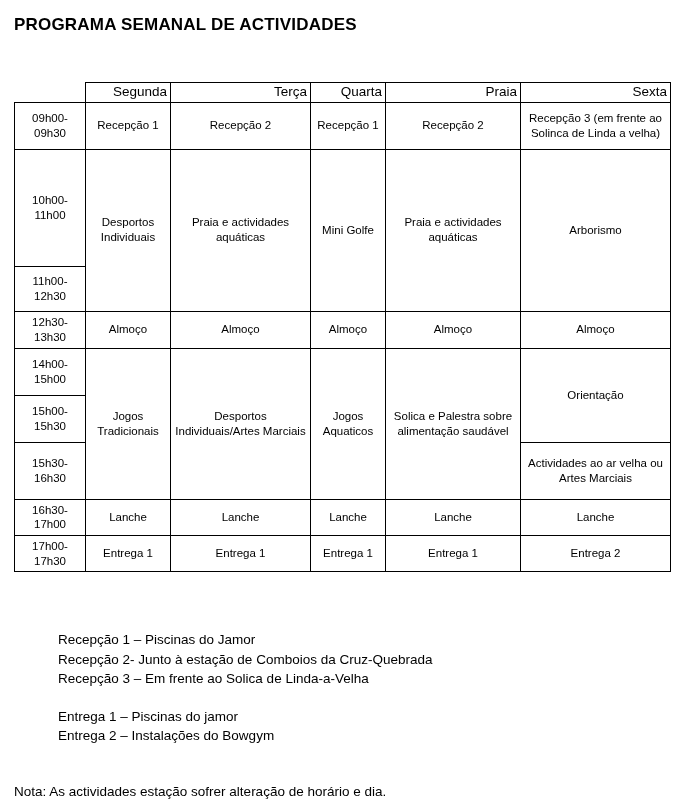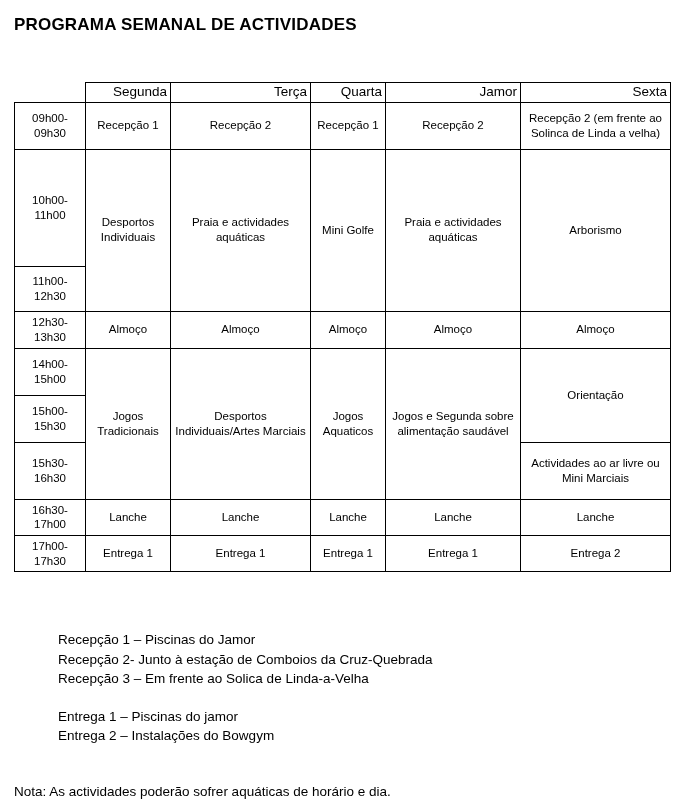--- a/index.html
+++ b/index.html
@@ -141,34 +141,34 @@
         <col class="c-qui">
         <col class="c-sex">
       </colgroup>
 
       <thead>
         <tr>
           <th class="corner"></th>
           <th class="day-head">Segunda</th>
           <th class="day-head">Terça</th>
           <th class="day-head">Quarta</th>
-          <th class="day-head">Jamor</th>
+          <th class="day-head">Praia</th>
           <th class="day-head">Sexta</th>
         </tr>
       </thead>
 
       <tbody>
 
         <tr class="r-0930">
           <td class="time-cell">09h00-09h30</td>
           <td>Recepção 1</td>
           <td class="bold-cell">Recepção 2</td>
           <td>Recepção 1</td>
           <td class="bold-cell">Recepção 2</td>
-          <td>Recepção 2 (em frente ao Solinca de Linda a velha)</td>
+          <td>Recepção 3 (em frente ao Solinca de Linda a velha)</td>
         </tr>
 
         <tr class="r-1100">
           <td class="time-cell">10h00-11h00</td>
           <td class="merge-tall" rowspan="2">Desportos Individuais</td>
           <td class="merge-tall" rowspan="2">Praia e actividades aquáticas</td>
           <td class="merge-tall" rowspan="2">Mini Golfe</td>
           <td class="merge-tall" rowspan="2">Praia e actividades aquáticas</td>
           <td class="merge-tall" rowspan="2">Arborismo</td>
         </tr>
@@ -184,31 +184,31 @@
           <td>Almoço</td>
           <td>Almoço</td>
           <td>Almoço</td>
         </tr>
 
         <tr class="r-1500">
           <td class="time-cell">14h00-15h00</td>
           <td class="merge-tall" rowspan="3">Jogos Tradicionais</td>
           <td class="merge-tall" rowspan="3">Desportos Individuais/Artes Marciais</td>
           <td class="merge-tall" rowspan="3">Jogos Aquaticos</td>
-          <td class="merge-tall" rowspan="3">Jogos e Segunda sobre alimentação saudável</td>
+          <td class="merge-tall" rowspan="3">Solica e Palestra sobre alimentação saudável</td>
           <td class="merge-tall" rowspan="2">Orientação</td>
         </tr>
 
         <tr class="r-1530">
           <td class="time-cell no-bottom-border">15h00-15h30</td>
         </tr>
 
         <tr class="r-1630">
           <td class="time-cell no-top-border">15h30-16h30</td>
-          <td class="merge-tall">Actividades ao ar livre ou Mini Marciais</td>
+          <td class="merge-tall">Actividades ao ar velha ou Artes Marciais</td>
         </tr>
 
         <tr class="r-1700">
           <td class="time-cell">16h30-17h00</td>
           <td>Lanche</td>
           <td>Lanche</td>
           <td>Lanche</td>
           <td>Lanche</td>
           <td>Lanche</td>
         </tr>
@@ -234,16 +234,16 @@
       <div class="legend-line">Recepção 3 – Em frente ao Solica de Linda-a-Velha</div>
     </div>
 
     <div class="legend-group">
       <div class="legend-line">Entrega 1 – Piscinas do jamor</div>
       <div class="legend-line">Entrega 2 – Instalações do Bowgym</div>
     </div>
 
     <div class="spacer-block"></div>
 
-    <div class="note-line">Nota: As actividades poderão sofrer aquáticas de horário e dia.</div>
+    <div class="note-line">Nota: As actividades estação sofrer alteração de horário e dia.</div>
   </div>
 
 </div>
 
 </body></html>

